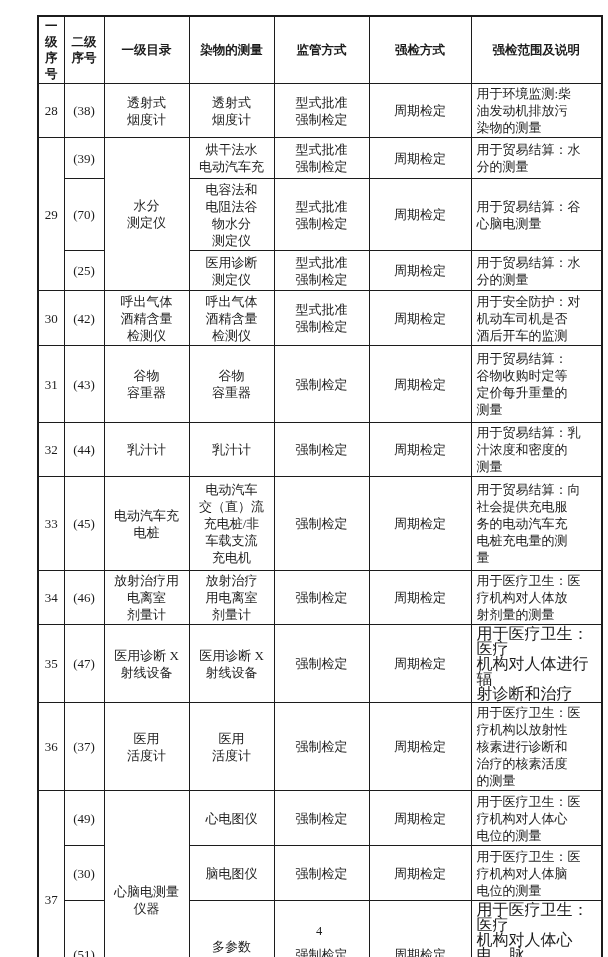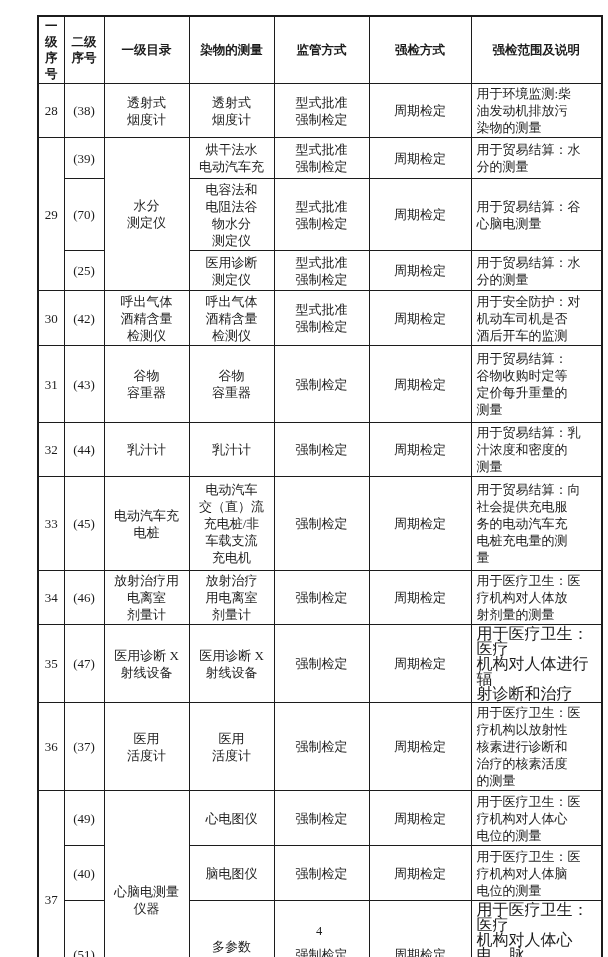--- a/index.html
+++ b/index.html
@@ -267,21 +267,21 @@
 仪器</td>
       <td>心电图仪</td>
       <td>强制检定</td>
       <td>周期检定</td>
       <td class="scope">用于医疗卫生：医
 疗机构对人体心
 电位的测量</td>
     </tr>
 
     <tr style="height:55px">
-      <td class="num">(40)</td>
+      <td class="num">(30)</td>
       <td>脑电图仪</td>
       <td>强制检定</td>
       <td>周期检定</td>
       <td class="scope">用于医疗卫生：医
 疗机构对人体脑
 电位的测量</td>
     </tr>
 
     <tr style="height:64px">
       <td class="num">(51)</td>

